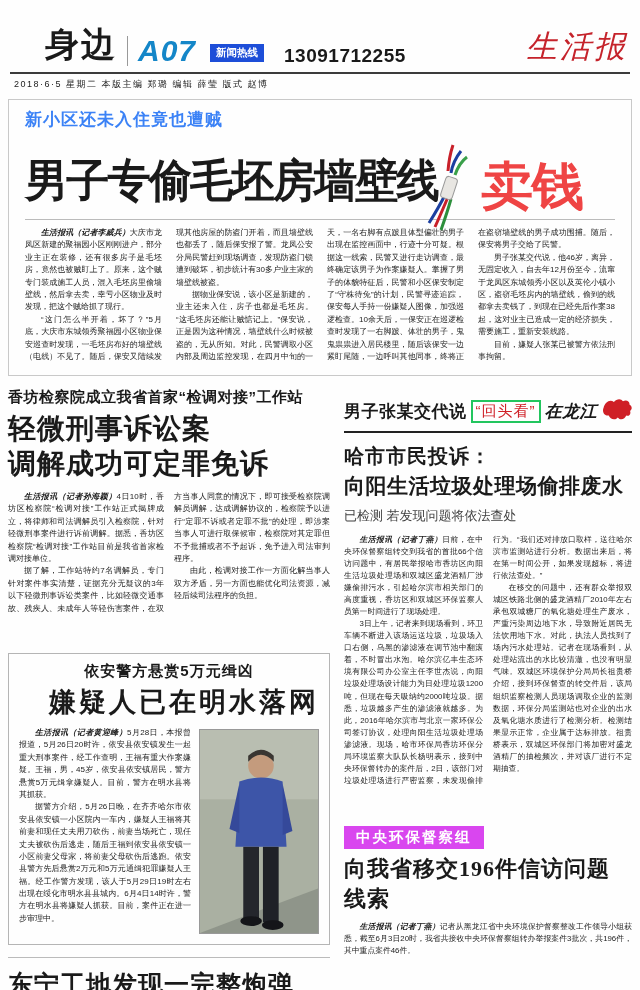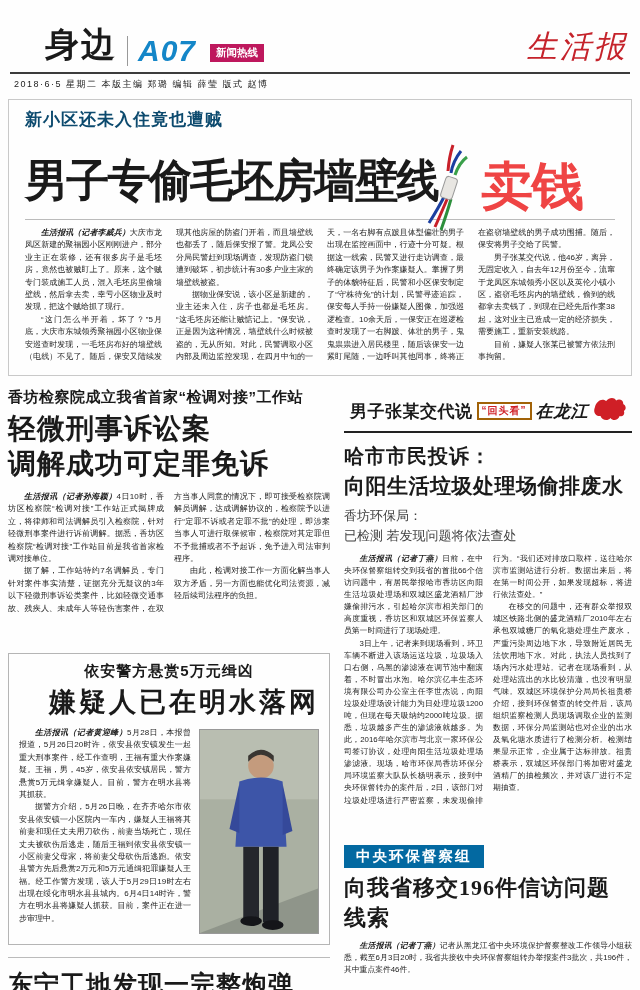--- a/index.html
+++ b/index.html
@@ -7,28 +7,28 @@
   .page {
     position:relative; width:640px; height:990px; margin:0 auto;
     background:#fefefe; overflow:hidden;
     font-family:"Liberation Sans", sans-serif; color:#1a1a1a;
   }
   
   .hdr { display:flex; align-items:flex-end; padding:22px 12px 4px 14px; }
   .hdr-section { font-family:"DejaVu Serif", serif; font-size:34px; font-weight:900; letter-spacing:2px;margin-left:31px; }
   .hdr-sep { width:1px; height:30px; background:#999; margin:0 10px 2px 10px; }
   .hdr-page { color:#1486c8; font-size:30px; font-weight:900; font-style:italic; letter-spacing:1px; }
-  .hotline-badge { background:#be185d; color:#fff; font-size:10.5px; font-weight:bold; padding:2px 6px; margin:0 20px 6px 14px; }
+  .hotline-badge { background:#1d4ed8; color:#fff; font-size:10.5px; font-weight:bold; padding:2px 6px; margin:0 20px 6px 14px; }
   .hotline-num { font-size:19px; font-weight:900; letter-spacing:.5px; margin-bottom:1px; }
   .masthead { margin-left:auto; color:#c5232b; font-family:"DejaVu Serif", serif; font-style:italic; font-size:31px; font-weight:400; letter-spacing:3px; }
   .hdr-rule { border-top:2px solid #3c3c3c; margin:0 10px; }
   .dateline { font-size:9px; color:#222; padding:4px 14px 0; letter-spacing:1.5px; }
   
   .a1-box { margin:8px 8px 0; border:1px solid #c9c9c9; padding:8px 16px 8px; }
-  .a1-kicker { font-size:17px; font-weight:bold; letter-spacing:1px; color:#0c4a6e; }
+  .a1-kicker { font-size:17px; font-weight:bold; letter-spacing:1px; color:#3b82f6; }
   .a1-titlerow { position:relative; display:flex; align-items:flex-end; margin-top:20px; white-space:nowrap; }
   .a1-tblack { font-size:45px; font-weight:900; letter-spacing:-2px; transform:scaleX(.96); transform-origin:left; }
   .a1-tbrown { font-size:52px; font-weight:900; color:#ef4444; letter-spacing:-1px; margin-left:26px; line-height:.95; }
   .wire-svg { position:absolute; left:398px; top:-14px; }
   .a1-sub { font-size:21px; font-weight:900; letter-spacing:1px; margin-top:7px; }
   .a1-rule { border-top:1px solid #bbb; margin:8px 0 7px; }
   .body-sm { font-size:8px; line-height:1.55; text-align:justify; color:#1c1c1c; }
   .a1-body { column-count:4; column-gap:14px; height:140px; overflow:hidden; }
   p.para { text-indent:2em; }
   .lead { font-weight:bold; font-style:italic; font-family:"Liberation Serif", serif; }
@@ -47,39 +47,40 @@
   .a3-title { font-family:Liberation Mono, monospace; font-size:27px; font-weight:900; text-align:right; letter-spacing:3px; margin:3px 0 7px; }
   .a3-photo { float:right; width:120px; height:205px; margin:2px 0 2px 8px; border:1px solid #999; }
   .a3-body { overflow:hidden; }
   
   .a4 { margin-top:12px; border-top:1px solid #bbb; padding-top:10px; }
   .a4-title { font-size:25px; font-weight:900; letter-spacing:1px; }
   
   .env-banner { display:flex; align-items:center; justify-content:center; gap:4px; border-bottom:2px solid #222; padding:6px 0 5px; margin-top:8px; white-space:nowrap; }
   .env-b-prefix,.env-b-suffix { font-family:"Liberation Serif", serif; font-size:17px; font-weight:900; letter-spacing:.5px; }
   .env-b-suffix { font-style:italic; font-family:"Liberation Sans", sans-serif; }
-  .env-b-high { color:#cf1f26; border:2px solid #a16207; font-size:10px; font-weight:700; padding:0 3px; letter-spacing:1px; }
+  .env-b-high { color:#cf1f26; border:2px solid #22c55e; font-size:15px; font-weight:400; padding:0 3px; letter-spacing:1px; }
   .a5-title1 { font-family:"Liberation Serif", serif; font-size:20px; font-weight:900; margin-top:10px; letter-spacing:1px; }
   .a5-title2 { font-size:21px; font-weight:900; letter-spacing:0.5px; margin:2px 0 6px; }
   .a5-sub { font-size:13px; color:#3f3f3f; line-height:1.5; }
   .a5-body { column-count:2; column-gap:10px; font-size:7.8px; height:282px; overflow:hidden; margin-top:8px; }
-  .a6-badge { display:inline-block; background:#0369a1; color:#fff; font-size:14.5px; font-weight:bold; letter-spacing:2px; padding:2px 12px; margin-top:10px;text-align:center; }
+  .a6-badge { display:inline-block; background:#d946ef; color:#fff; font-size:14.5px; font-weight:bold; letter-spacing:2px; padding:2px 12px; margin-top:10px;text-align:center; }
   .a6-title { font-family:"Liberation Serif", serif; font-size:22px; font-weight:900; letter-spacing:1px; margin:5px 0 7px; }
   .a6-body { font-size:7.8px; }
 </style>
 </head>
 <body>
 
 <div class="page">
 
   <div class="hdr">
     <span class="hdr-section">身边</span>
     <span class="hdr-sep"></span>
     <span class="hdr-page">A07</span>
     <span class="hotline-badge">新闻热线</span>
+    <span class="hotline-num">13091712255</span>
     <span class="masthead">生活报</span>
   </div>
   <div class="hdr-rule"></div>
   <div class="dateline">2018·6·5 星期二 本版主编 郑璐 编辑 薛莹 版式 赵博</div>
 
   <section class="a1-box">
     <div class="a1-kicker">新小区还未入住竟也遭贼</div>
     <div class="a1-titlerow">
       <span class="a1-tblack">男子专偷毛坯房墙壁线</span>
       <svg class="wire-svg" width="46" height="96" viewBox="0 0 46 96">
@@ -156,21 +157,20 @@
         <span class="env-b-high">“回头看”</span>
         <span class="env-b-suffix">在龙江</span>
         <svg width="34" height="30" viewBox="0 0 48 42">
           <path d="M4 16 C6 7 14 2 20 7 C24 2 31 1 34 6 C39 3 45 6 44 11 C48 13 49 18 45 21 C47 26 43 30 39 28 C37 34 30 36 26 31 C22 36 14 34 12 28 C6 29 1 23 4 16 Z" fill="#cf1f26"></path>
         </svg>
       </div>
 
       <section>
         <div class="a5-title1">哈市市民投诉：</div>
         <div class="a5-title2">向阳生活垃圾处理场偷排废水</div>
-        <div class="a5-sub">香坊环保局：</div>
         <div class="a5-sub">已检测 若发现问题将依法查处</div>
         <div class="a5-body body-sm">
           <p class="para"><span class="lead">生活报讯（记者丁燕）</span><span>日前，在中央环保督察组转交到我省的首批66个信访问题中，有居民举报哈市香坊区向阳生活垃圾处理场和双城区盛龙酒精厂涉嫌偷排污水，引起哈尔滨市相关部门的高度重视，香坊区和双城区环保监察人员第一时间进行了现场处理。</span></p>
           <p class="para">3日上午，记者来到现场看到，环卫车辆不断进入该场运送垃圾，垃圾场入口右侧，乌黑的渗滤液在调节池中翻滚着，不时冒出水泡。哈尔滨亿丰生态环境有限公司办公室主任李世杰说，向阳垃圾处理场设计能力为日处理垃圾1200吨，但现在每天吸纳约2000吨垃圾。据悉，垃圾越多产生的渗滤液就越多。为此，2016年哈尔滨市与北京一家环保公司签订协议，处理向阳生活垃圾处理场渗滤液。现场，哈市环保局香坊环保分局环境监察大队队长杨明表示，接到中央环保督转办的案件后，2日，该部门对垃圾处理场进行严密监察，未发现偷排行为。“我们还对排放口取样，送往哈尔滨市监测站进行分析。数据出来后，将在第一时间公开，如果发现超标，将进行依法查处。”</p>
           <p class="para">在移交的问题中，还有群众举报双城区铁路北侧的盛龙酒精厂2010年左右承包双城糖厂的氧化塘处理生产废水，严重污染周边地下水，导致附近居民无法饮用地下水。对此，执法人员找到了场内污水处理站。记者在现场看到，从处理站流出的水比较清澈，也没有明显气味。双城区环境保护分局局长祖贵桥介绍，接到环保督查的转交件后，该局组织监察检测人员现场调取企业的监测数据，环保分局监测站也对企业的出水及氧化塘水质进行了检测分析。检测结果显示正常，企业属于达标排放。祖贵桥表示，双城区环保部门将加密对盛龙酒精厂的抽检频次，并对该厂进行不定期抽查。</p>
         </div>
       </section>
 
       <section>
         <div class="a6-badge">中央环保督察组</div>

